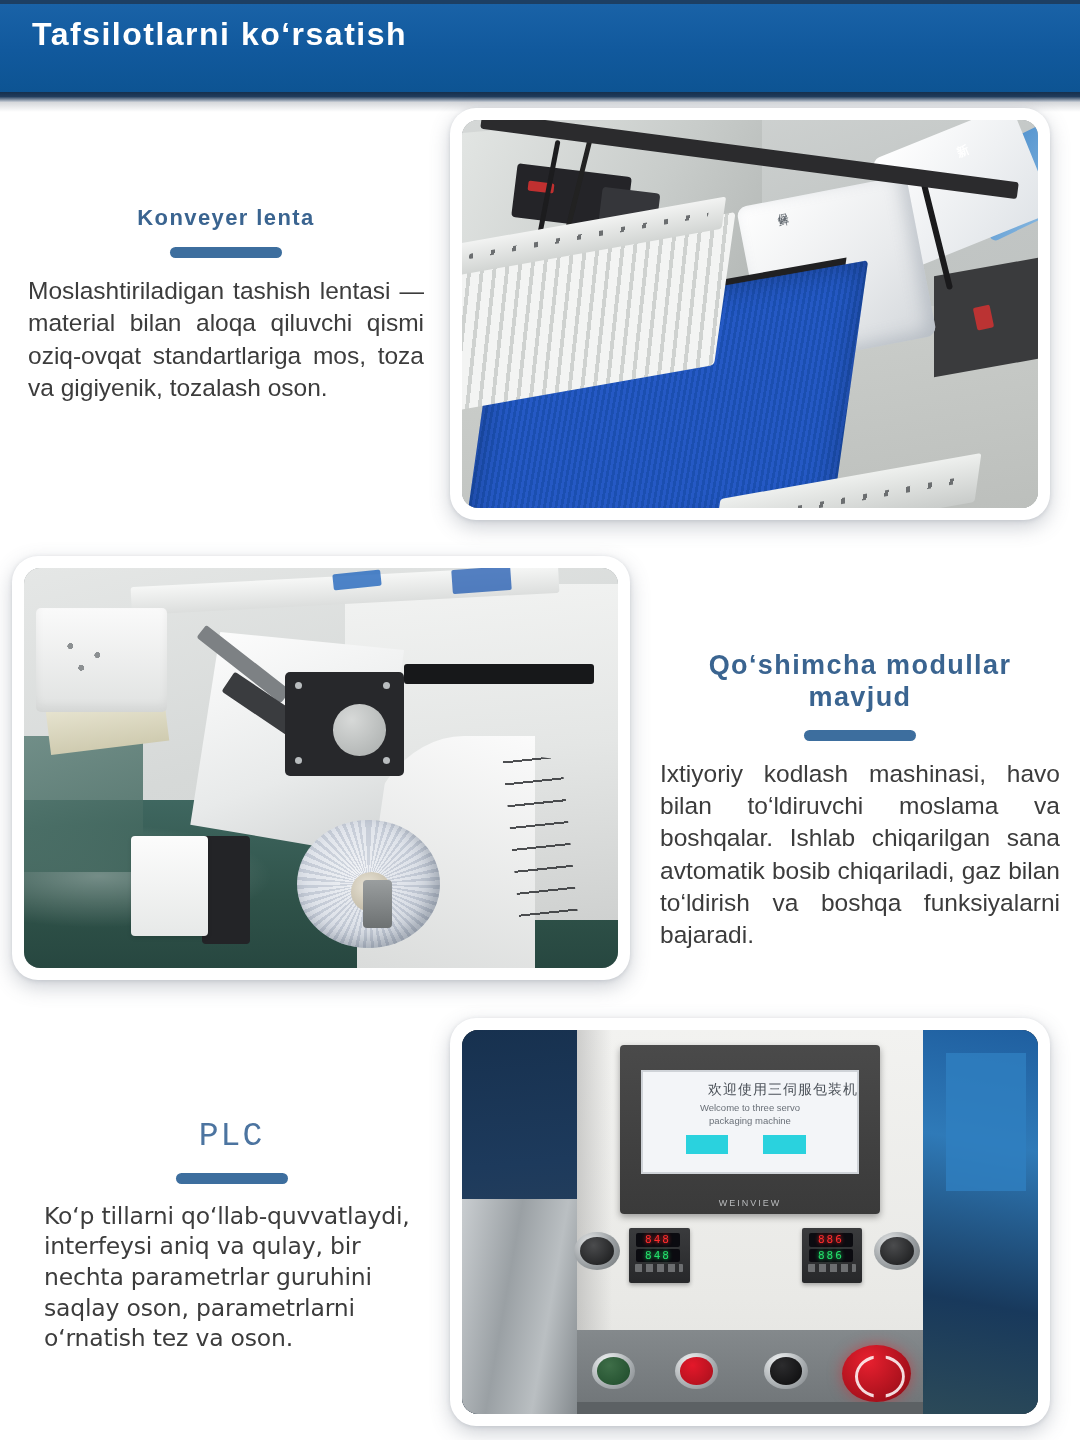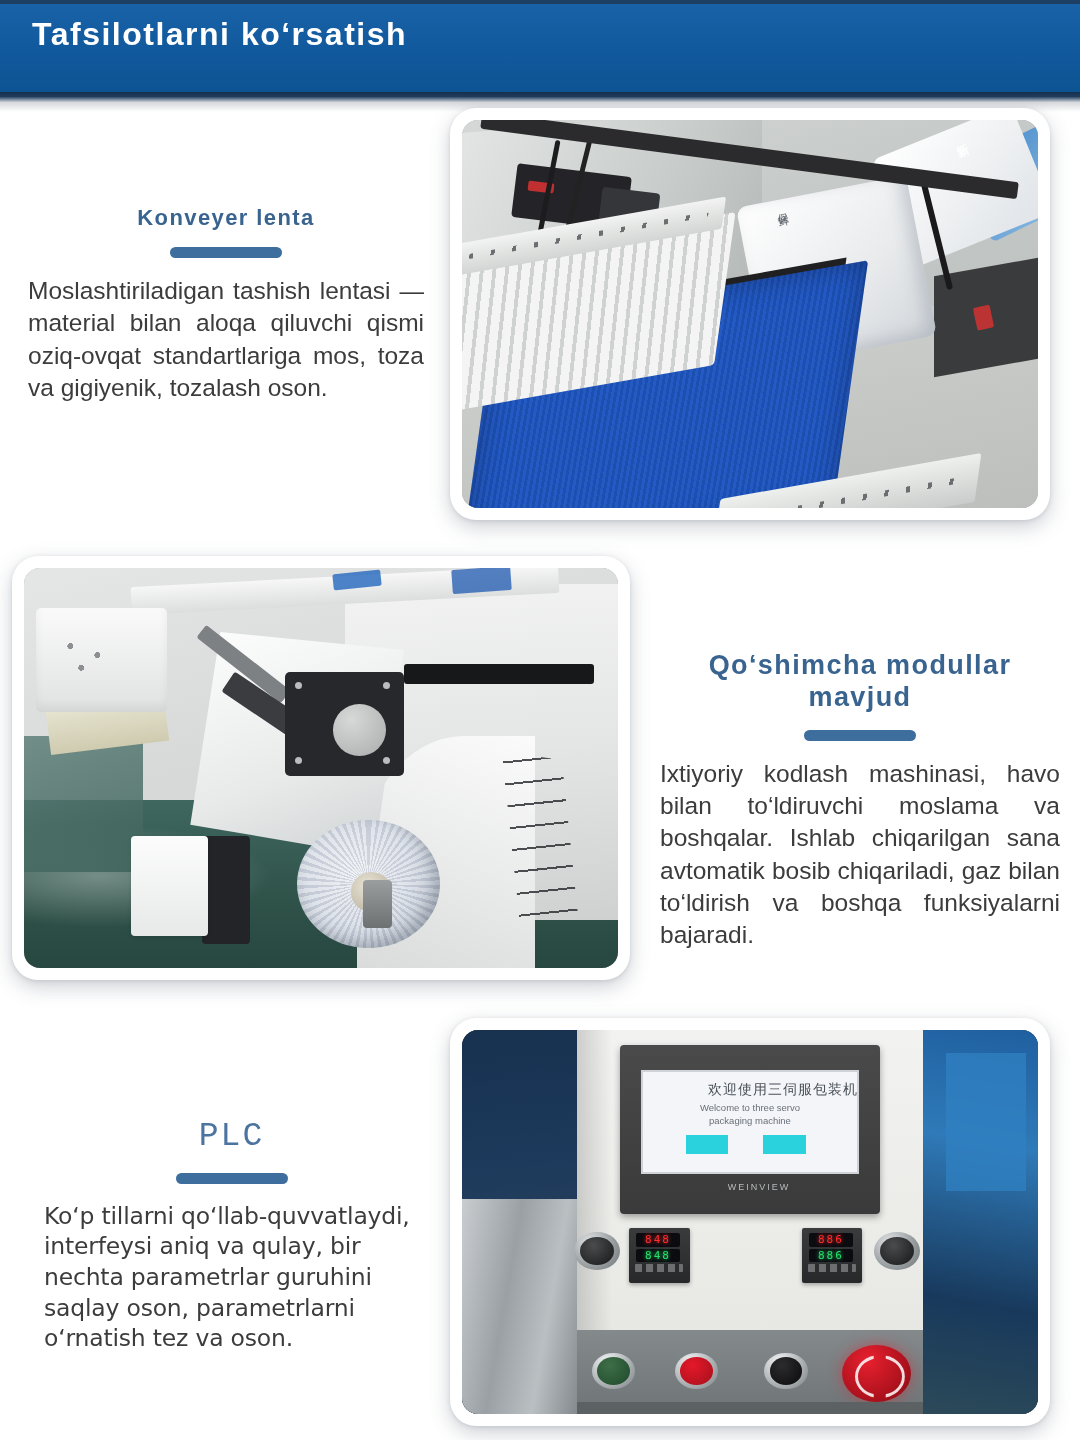--- a/index.html
+++ b/index.html
@@ -370,21 +370,21 @@
     <div class="ph-layer p3-cabinet"></div>
     <div class="ph-layer p3-cab-shadeL"></div>
 
     <div class="ph-layer p3-hmi"></div>
     <div class="ph-layer p3-hmi-screen">
       <div class="p3-hmi-cn">欢迎使用三伺服包装机</div>
       <div class="p3-hmi-en">Welcome to three servo<br>packaging machine</div>
       <div class="p3-hmi-btn b1"></div>
       <div class="p3-hmi-btn b2"></div>
     </div>
-    <div class="p3-hmi-brandwrap" style="position:absolute;left:27.5%;top:0;width:45%;height:48%;margin-left:9px;">
+    <div class="p3-hmi-brandwrap" style="position:absolute;left:27.5%;top:16px;width:45%;height:48%;">
       <div class="p3-hmi-brand" style="position:absolute;left:0;bottom:12%;width:100%;text-align:center;">WEINVIEW</div>
     </div>
 
     <div class="p3-ctrl c1">
       <div class="p3-seg top">848</div>
       <div class="p3-seg bot">848</div>
       <div class="p3-ctrl-keys"></div>
     </div>
     <div class="p3-ctrl c2">
       <div class="p3-seg top">886</div>

